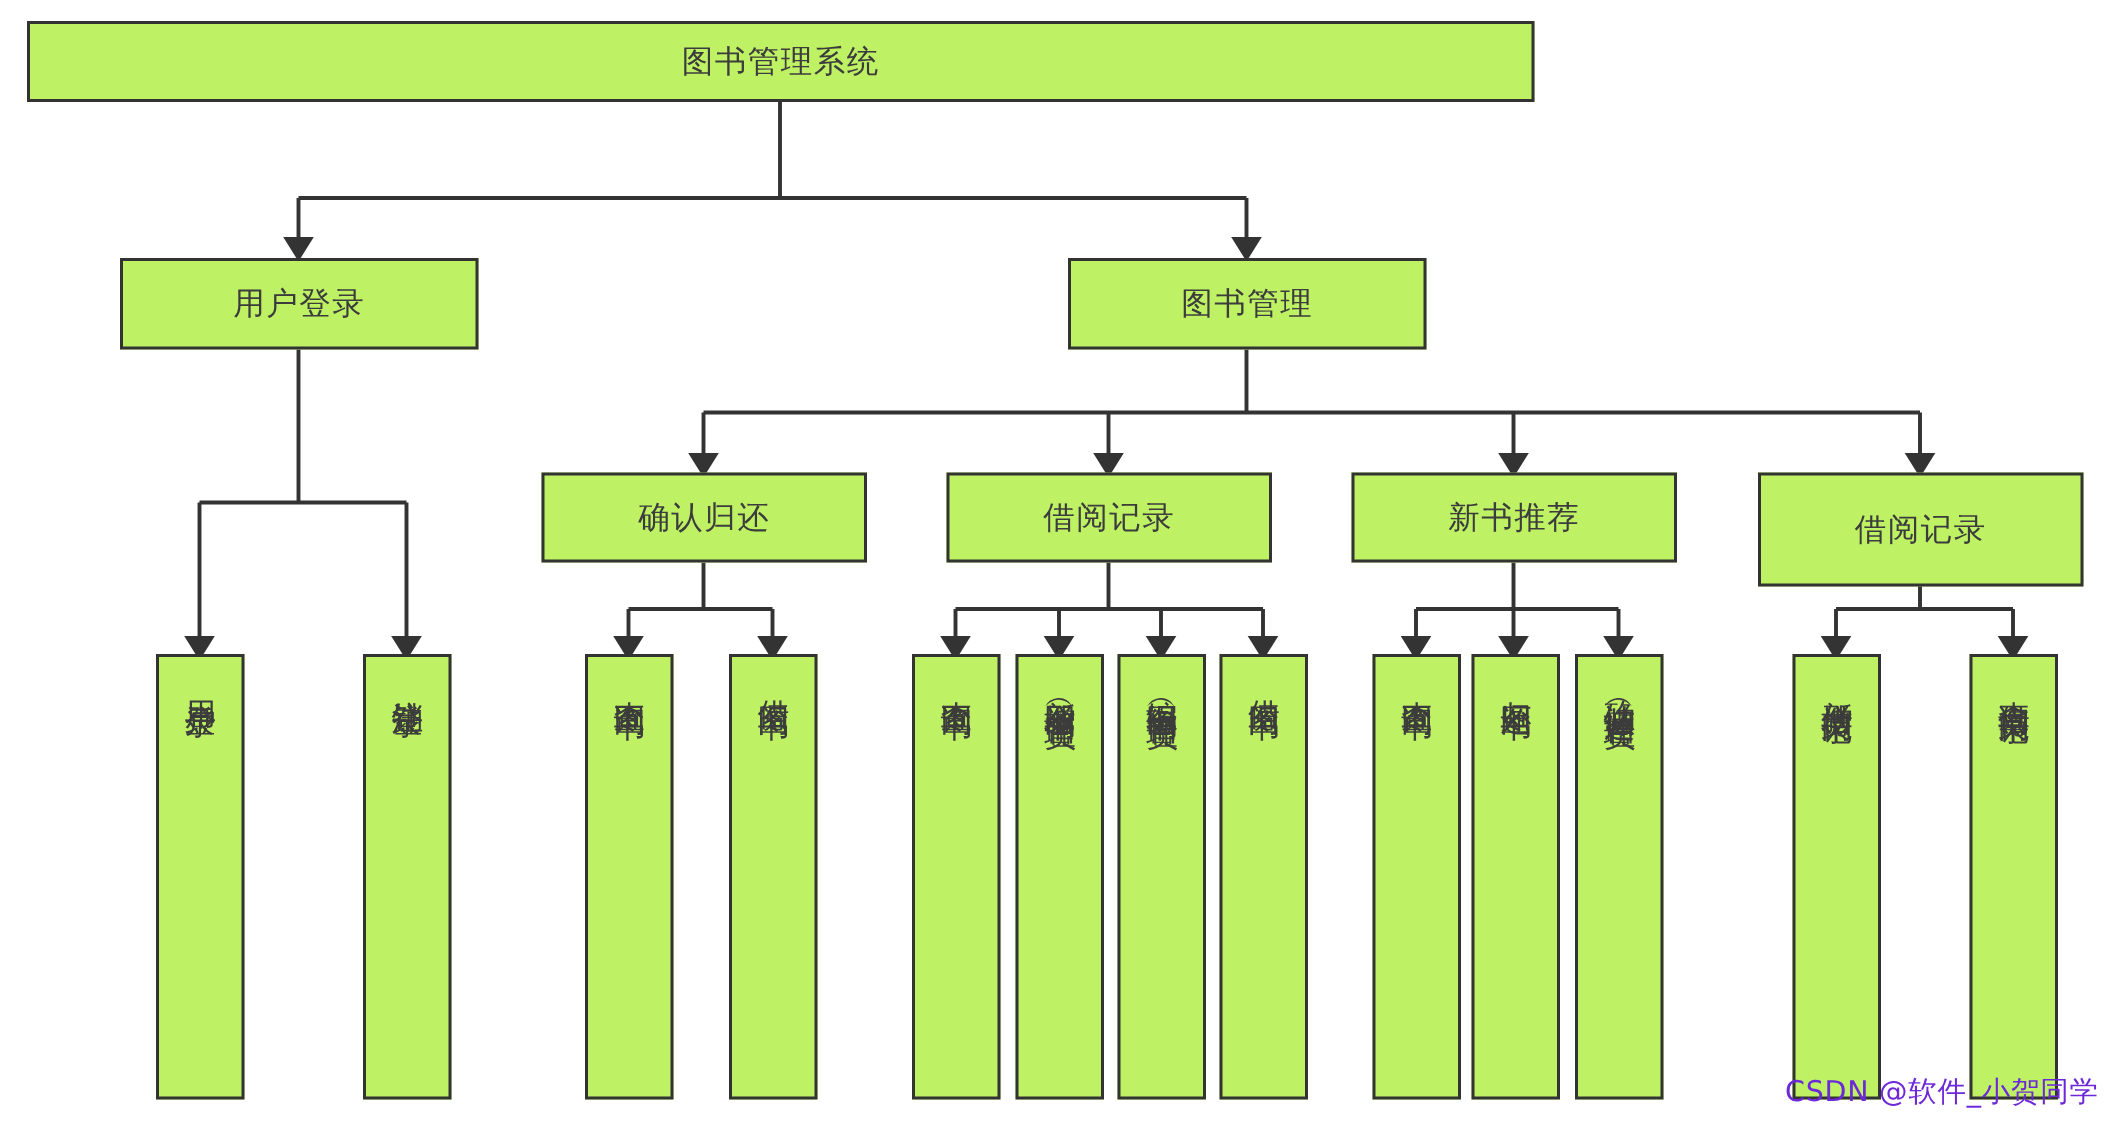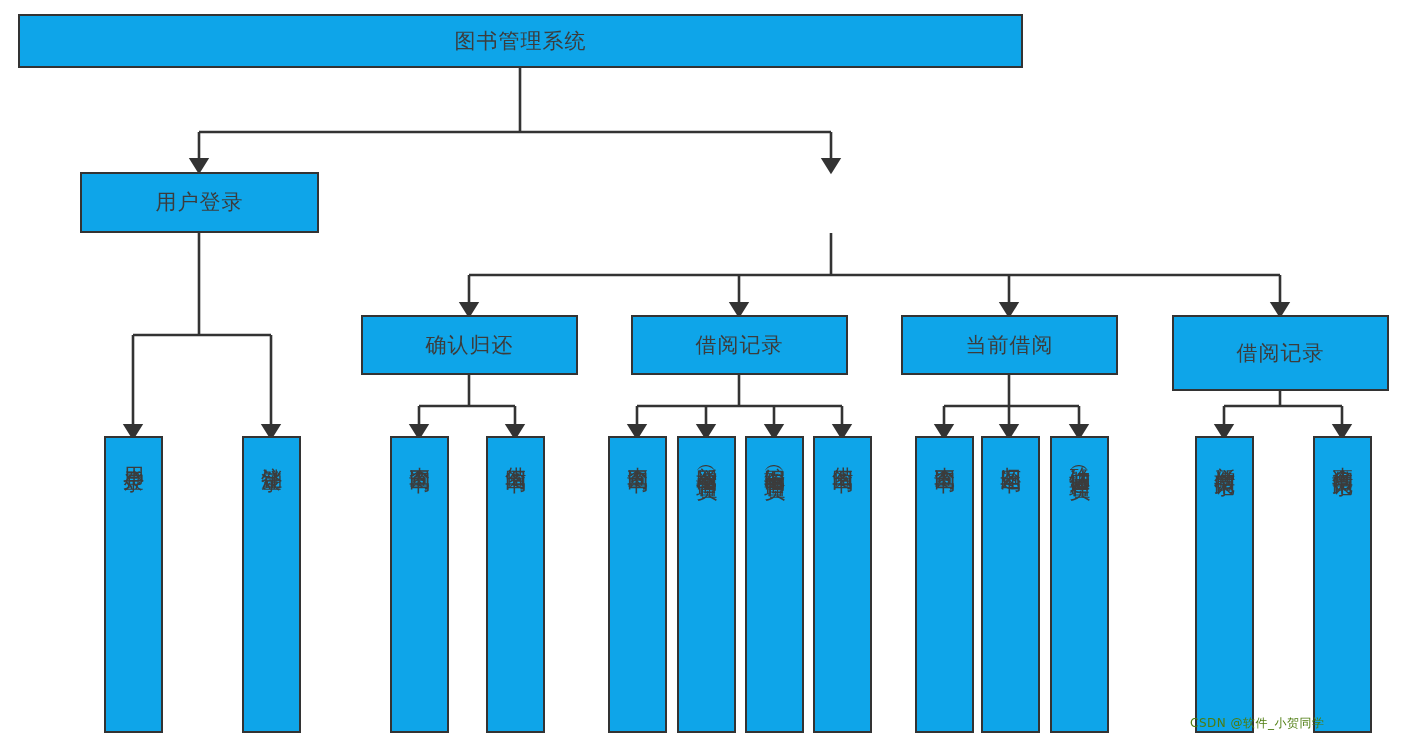--- a/index.html
+++ b/index.html
@@ -20,21 +20,21 @@
     left: 0;
     top: 0;
     width: 1405px;
     height: 747px;
     pointer-events: none;
   }
   .node {
     position: absolute;
     box-sizing: border-box;
     border: 2px solid #333333;
-    background: #0ea5e9;
+    background: #bef264;
     display: flex;
     align-items: center;
     justify-content: center;
     color: #3c3c3c;
   }
   .node .label {
     font-size: 21px;
     line-height: 1.15;
     letter-spacing: 1px;
     color: #3c3c3c;
@@ -48,22 +48,22 @@
     writing-mode: vertical-rl;
     text-orientation: upright;
     font-size: 21px;
     line-height: 1.35;
     letter-spacing: 2px;
     white-space: normal;
     text-align: left;
   }
   .watermark {
     position: absolute;
-    font-size: 12px;
-    color: #4d7c0f;
+    font-size: 19px;
+    color: #6d28d9;
     letter-spacing: 0.5px;
     white-space: nowrap;
     font-family: "DejaVu Sans", "Liberation Sans", sans-serif;
   }
 </style>
 </head>
 <body>
 
 <div id="canvas">
 
@@ -117,29 +117,32 @@
     </g>
   </svg>
 
   <div class="node" style="left:18px; top:14px; width:1005px; height:54px;">
     <span class="label">图书管理系统</span>
   </div>
 
   <div class="node" style="left:80px; top:172px; width:239px; height:61px;">
     <span class="label">用户登录</span>
   </div>
+  <div class="node" style="left:712px; top:172px; width:239px; height:61px;">
+    <span class="label">图书管理</span>
+  </div>
 
   <div class="node" style="left:361px; top:315px; width:217px; height:60px;">
     <span class="label">确认归还</span>
   </div>
   <div class="node" style="left:631px; top:315px; width:217px; height:60px;">
     <span class="label">借阅记录</span>
   </div>
   <div class="node" style="left:901px; top:315px; width:217px; height:60px;">
-    <span class="label">当前借阅</span>
+    <span class="label">新书推荐</span>
   </div>
   <div class="node" style="left:1172px; top:315px; width:217px; height:76px;">
     <span class="label">借阅记录</span>
   </div>
 
   <div class="node vertical" style="left:104px; top:436px; width:59px; height:297px;">
     <span class="label">用户登录</span>
   </div>
   <div class="node vertical" style="left:242px; top:436px; width:59px; height:297px;">
     <span class="label">注销登录</span>

